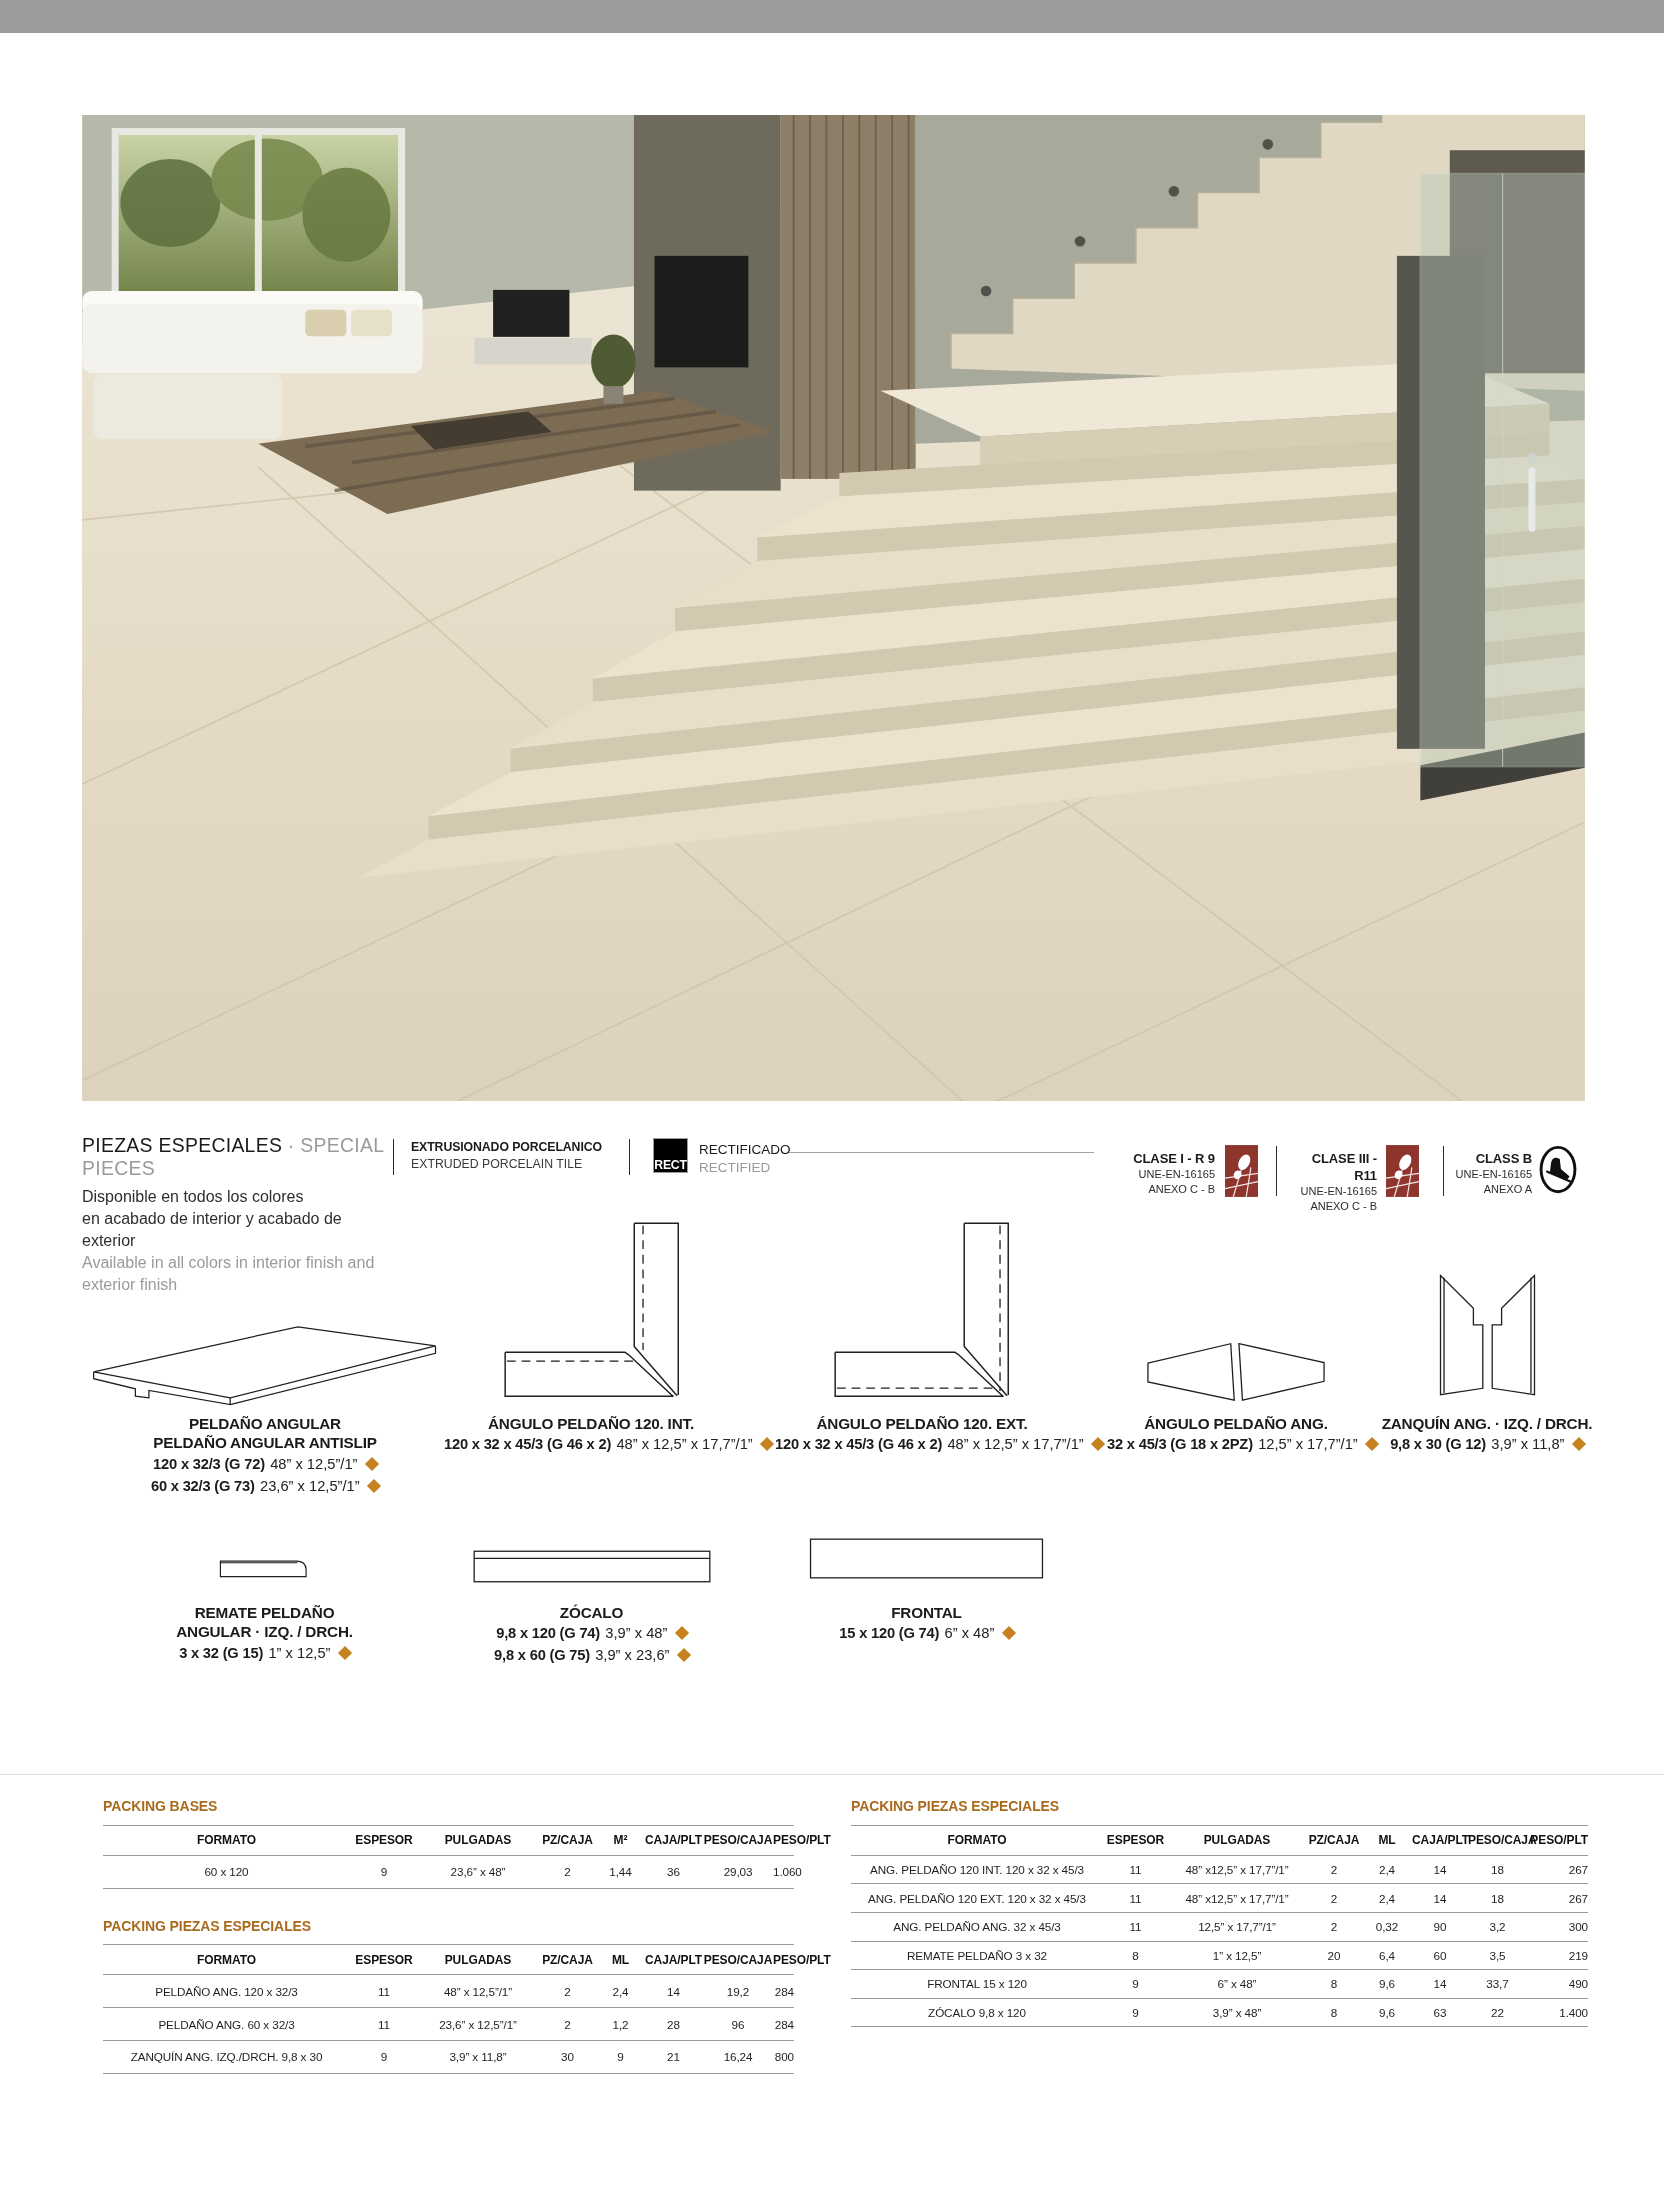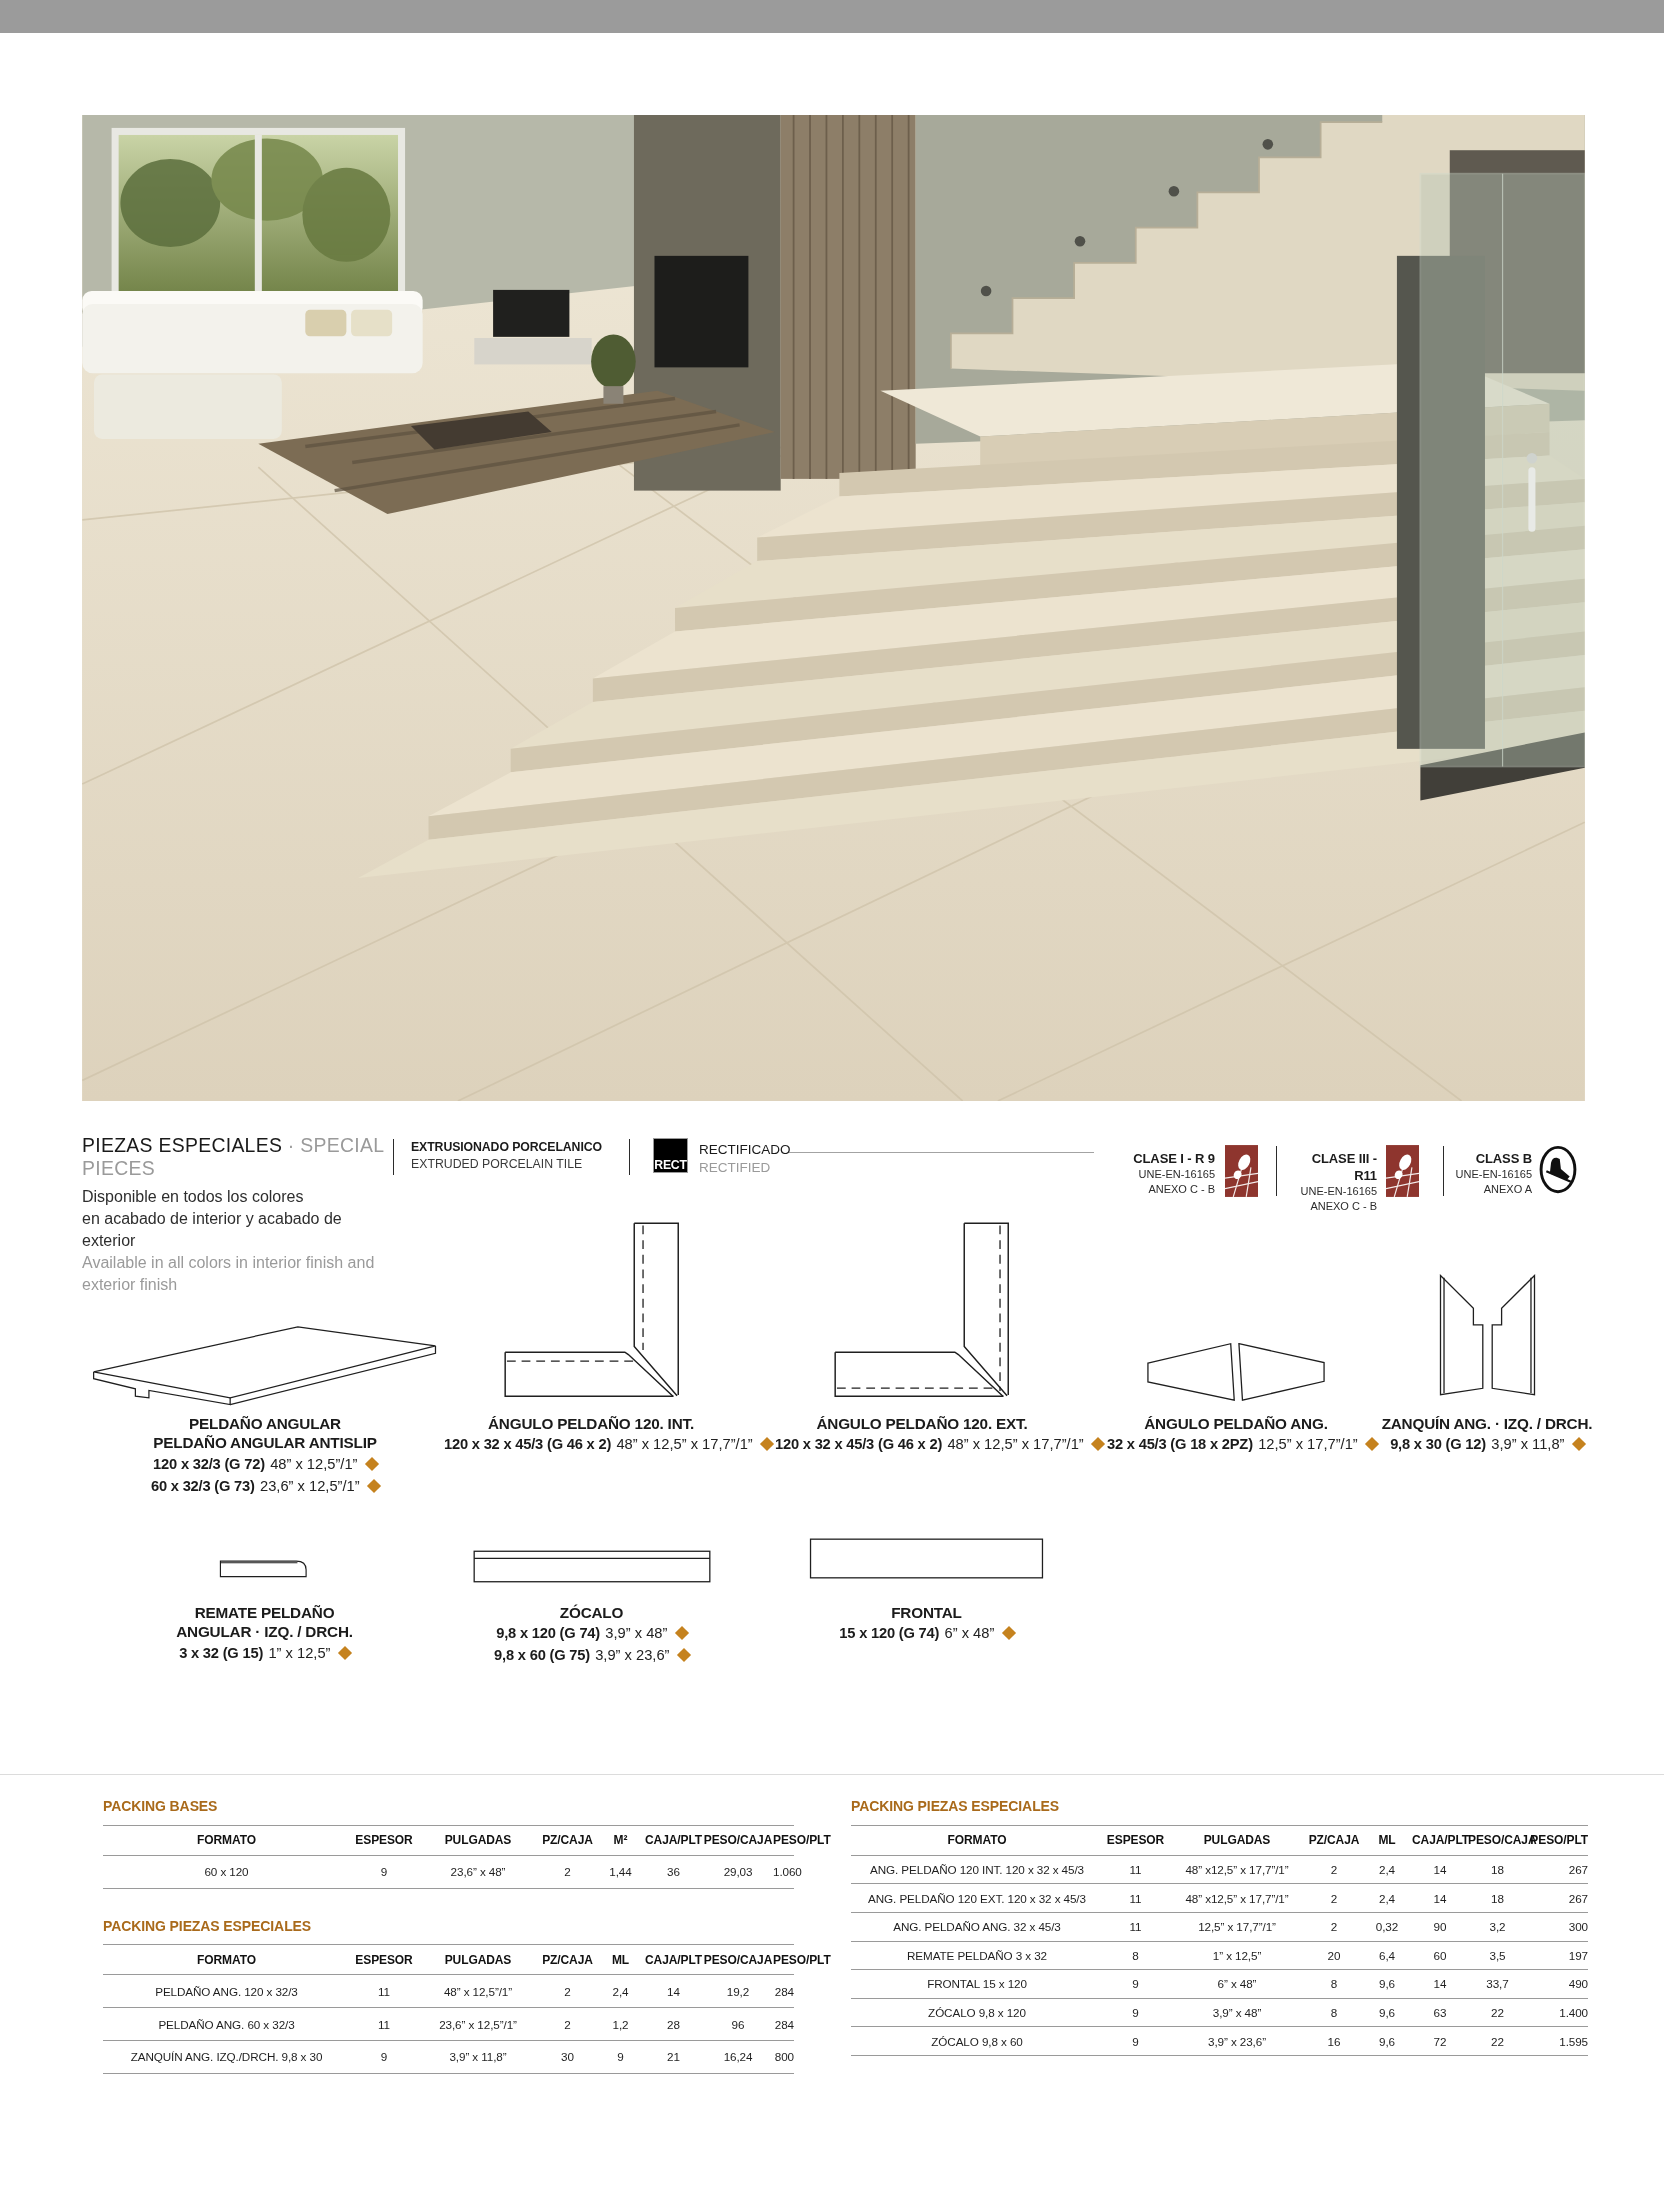--- a/index.html
+++ b/index.html
@@ -515,21 +515,21 @@
             <td>300</td>
           </tr>
           <tr>
             <td>REMATE PELDAÑO 3 x 32</td>
             <td>8</td>
             <td>1” x 12,5”</td>
             <td>20</td>
             <td>6,4</td>
             <td>60</td>
             <td>3,5</td>
-            <td>197</td>
+            <td>219</td>
           </tr>
           <tr>
             <td>FRONTAL 15 x 120</td>
             <td>9</td>
             <td>6” x 48”</td>
             <td>8</td>
             <td>9,6</td>
             <td>14</td>
             <td>33,7</td>
             <td>490</td>
@@ -537,28 +537,18 @@
           <tr>
             <td>ZÓCALO 9,8 x 120</td>
             <td>9</td>
             <td>3,9” x 48”</td>
             <td>8</td>
             <td>9,6</td>
             <td>63</td>
             <td>22</td>
             <td>1.400</td>
           </tr>
-          <tr>
-            <td>ZÓCALO 9,8 x 60</td>
-            <td>9</td>
-            <td>3,9” x 23,6”</td>
-            <td>16</td>
-            <td>9,6</td>
-            <td>72</td>
-            <td>22</td>
-            <td>1.595</td>
-          </tr>
         </tbody>
       </table>
   </div>
 
 </div>
 
 
 </body></html>

